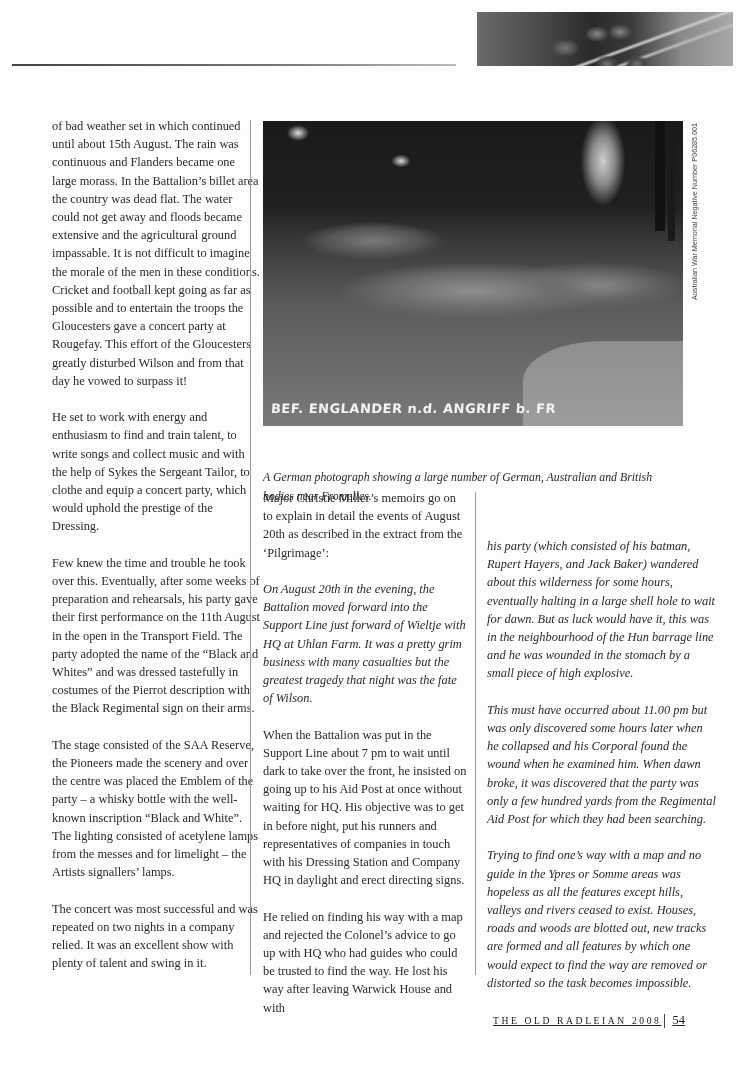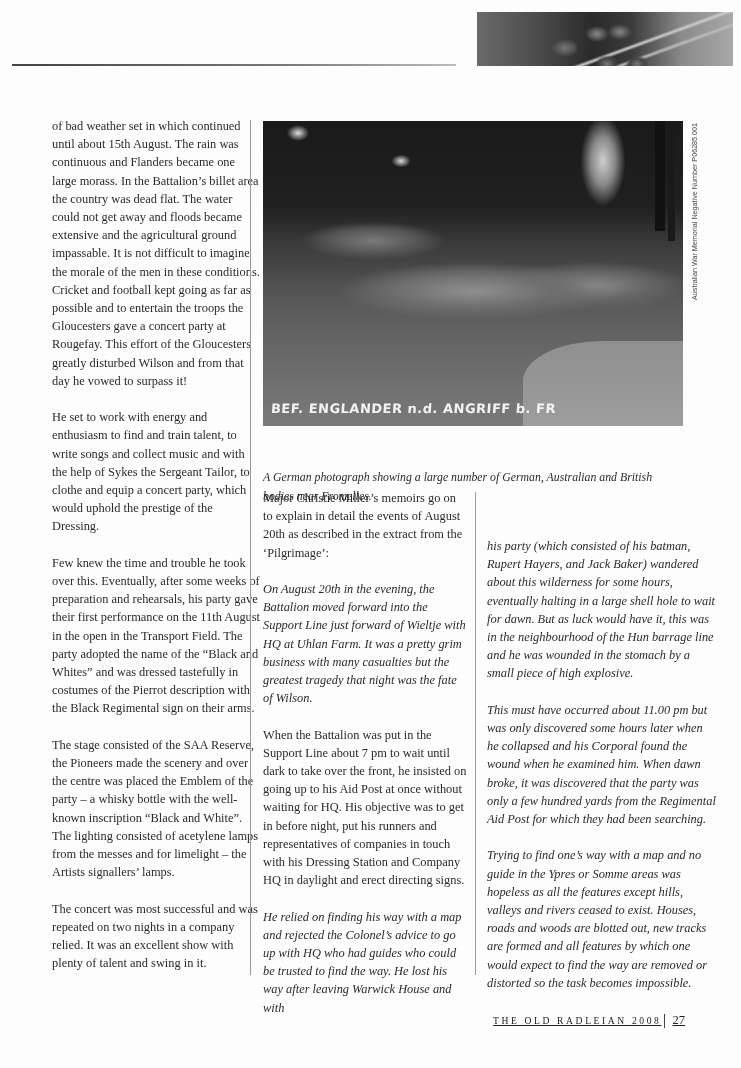--- a/index.html
+++ b/index.html
@@ -97,29 +97,29 @@
   <div class="inscription">BEF. ENGLANDER n.d. ANGRIFF b. FR</div>
 </div>
 <div class="credit">Australian War Memorial Negative Number P06285.001</div>
 <div class="caption">A German photograph showing a large number of German, Australian and British bodies near Fromelles.</div>
 
 <div class="col col-mid">
   <p>Major Christie Miller’s memoirs go on to explain in detail the events of August 20th as described in the extract from the ‘Pilgrimage’:</p>
   <div class="italic col-inner" style="position:static;">
     <p style="font-style:italic;">On August 20th in the evening, the Battalion moved forward into the Support Line just forward of Wieltje with HQ at Uhlan Farm. It was a pretty grim business with many casualties but the greatest tragedy that night was the fate of Wilson.</p>
     <p style="">When the Battalion was put in the Support Line about 7 pm to wait until dark to take over the front, he insisted on going up to his Aid Post at once without waiting for HQ. His objective was to get in before night, put his runners and representatives of companies in touch with his Dressing Station and Company HQ in daylight and erect directing signs.</p>
-    <p style="font-style:italic;">He relied on finding his way with a map and rejected the Colonel’s advice to go up with HQ who had guides who could be trusted to find the way. He lost his way after leaving Warwick House and with</p>
+    <p style="">He relied on finding his way with a map and rejected the Colonel’s advice to go up with HQ who had guides who could be trusted to find the way. He lost his way after leaving Warwick House and with</p>
   </div>
 </div>
 
 <div class="vdiv d2"></div>
 
 <div class="col col-right italic">
   <p>his party (which consisted of his batman, Rupert Hayers, and Jack Baker) wandered about this wilderness for some hours, eventually halting in a large shell hole to wait for dawn. But as luck would have it, this was in the neighbourhood of the Hun barrage line and he was wounded in the stomach by a small piece of high explosive.</p>
   <p>This must have occurred about 11.00 pm but was only discovered some hours later when he collapsed and his Corporal found the wound when he examined him. When dawn broke, it was discovered that the party was only a few hundred yards from the Regimental Aid Post for which they had been searching.</p>
   <p>Trying to find one’s way with a map and no guide in the Ypres or Somme areas was hopeless as all the features except hills, valleys and rivers ceased to exist. Houses, roads and woods are blotted out, new tracks are formed and all features by which one would expect to find the way are removed or distorted so the task becomes impossible.</p>
 </div>
 
 <div class="footer">
   <span>THE OLD RADLEIAN 2008</span>
   <span class="bar"></span>
-  <span class="page">27</span>
+  <span class="page">54</span>
 </div>
 
 </body></html>

